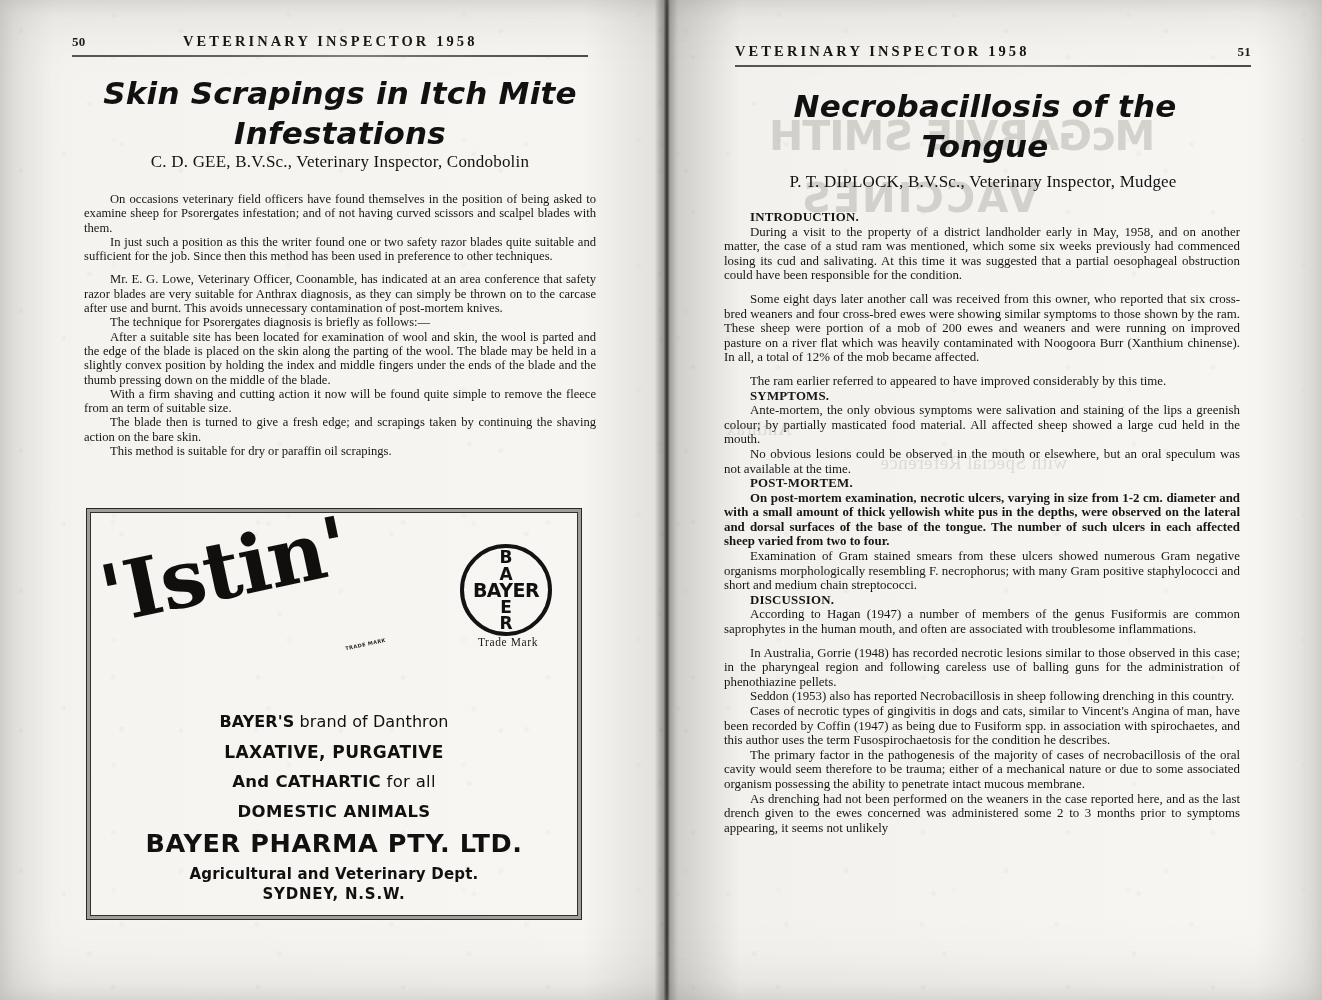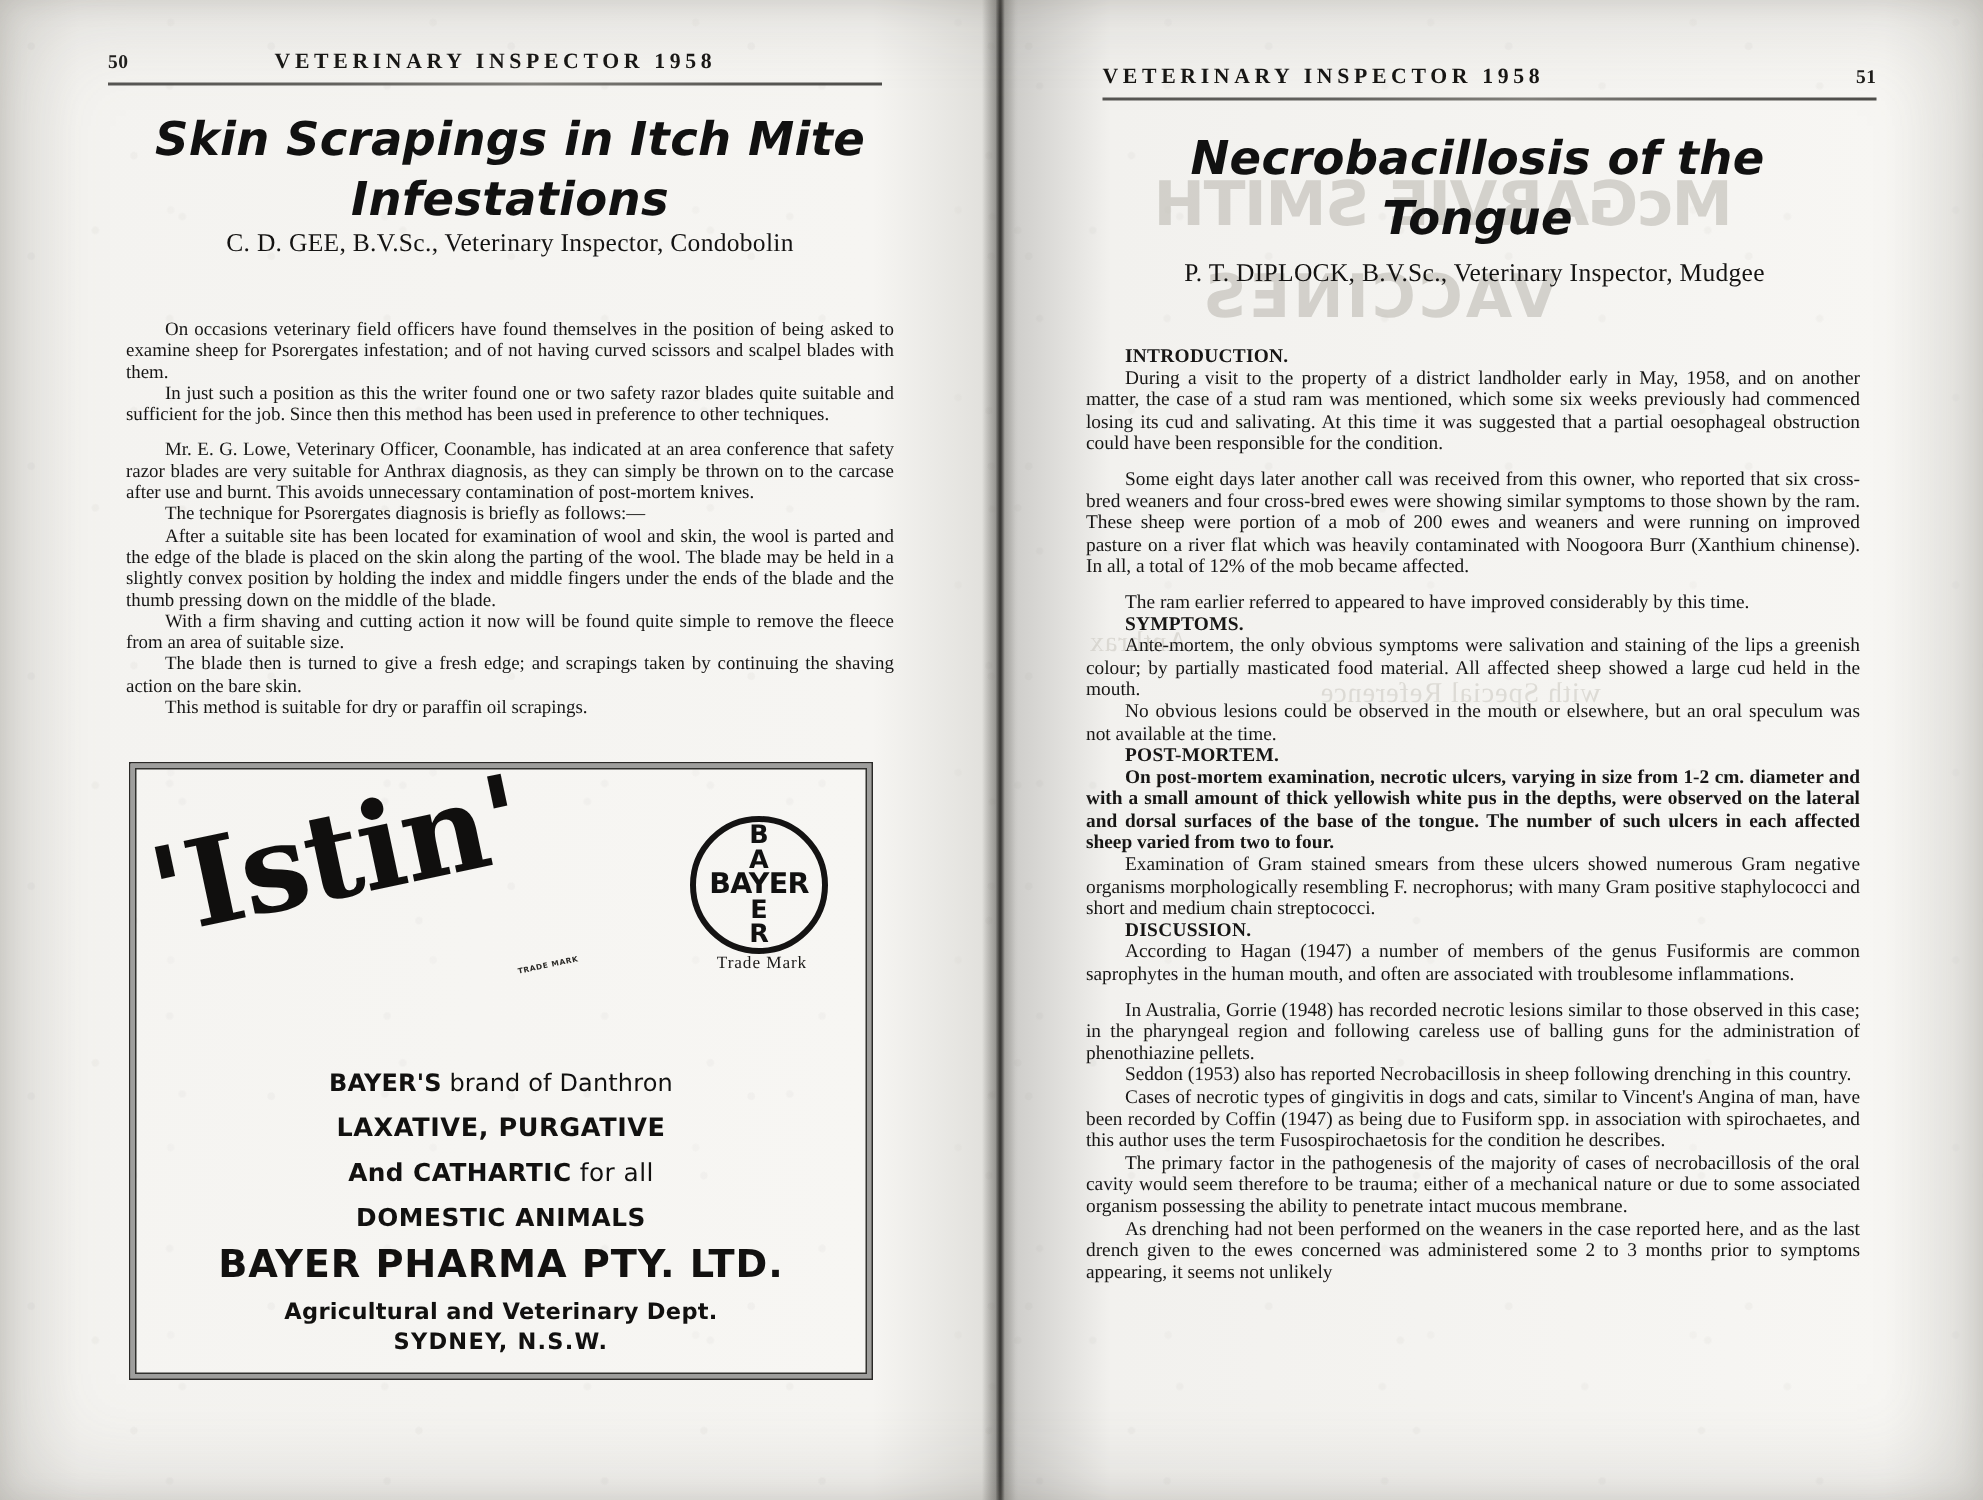--- a/index.html
+++ b/index.html
@@ -80,21 +80,20 @@
   #byline-left{position:absolute;left:80px;width:520px;top:152px;}
   #byline-right{position:absolute;left:725px;width:516px;top:172px;}
 
   
   .col{
     position:absolute;
     font-family:"Liberation Serif",serif;
     color:#171615;
     text-align:justify;
     text-justify:inter-word;
-    margin-top:20px;
   }
   #col-left{left:84px;width:512px;top:192px;font-size:12.6px;line-height:14.3px;}
   #col-right{left:724px;width:516px;top:210px;font-size:12.9px;line-height:14.6px;}
   .col p{margin:0;text-indent:26px;}
   .col p.gap{margin-top:9px;}
   .sechead{
     margin:0;margin-top:10px;text-indent:0;font-weight:bold;letter-spacing:.2px;
   }
   .sechead.first{margin-top:0;}
   .bold{font-weight:bold;}
@@ -209,21 +208,21 @@
     </div>
 
     <div class="byline" id="byline-left">C. D. GEE, B.V.Sc., Veterinary Inspector, Condobolin</div>
 
     <div class="col" id="col-left">
       <p>On occasions veterinary field officers have found themselves in the position of being asked to examine sheep for Psorergates infestation; and of not having curved scissors and scalpel blades with them.</p>
       <p>In just such a position as this the writer found one or two safety razor blades quite suitable and sufficient for the job.  Since then this method has been used in preference to other techniques.</p>
       <p class="gap">Mr. E. G. Lowe, Veterinary Officer, Coonamble, has indicated at an area conference that safety razor blades are very suitable for Anthrax diagnosis, as they can simply be thrown on to the carcase after use and burnt.  This avoids unnecessary contamination of post-mortem knives.</p>
       <p>The technique for Psorergates diagnosis is briefly as follows:—</p>
       <p>After a suitable site has been located for examination of wool and skin, the wool is parted and the edge of the blade is placed on the skin along the parting of the wool.  The blade may be held in a slightly convex position by holding the index and middle fingers under the ends of the blade and the thumb pressing down on the middle of the blade.</p>
-      <p>With a firm shaving and cutting action it now will be found quite simple to remove the fleece from an area of suitable size.</p>
+      <p>With a firm shaving and cutting action it now will be found quite simple to remove the fleece from an term of suitable size.</p>
       <p>The blade then is turned to give a fresh edge; and scrapings taken by continuing the shaving action on the bare skin.</p>
       <p>This method is suitable for dry or paraffin oil scrapings.</p>
     </div>
 
     <div id="ad">
       <div id="ad-inner">
 
         <div id="istin-wrap">
           <div id="istin">'Istin'</div>
           <div id="istin-tm">TRADE MARK</div>

